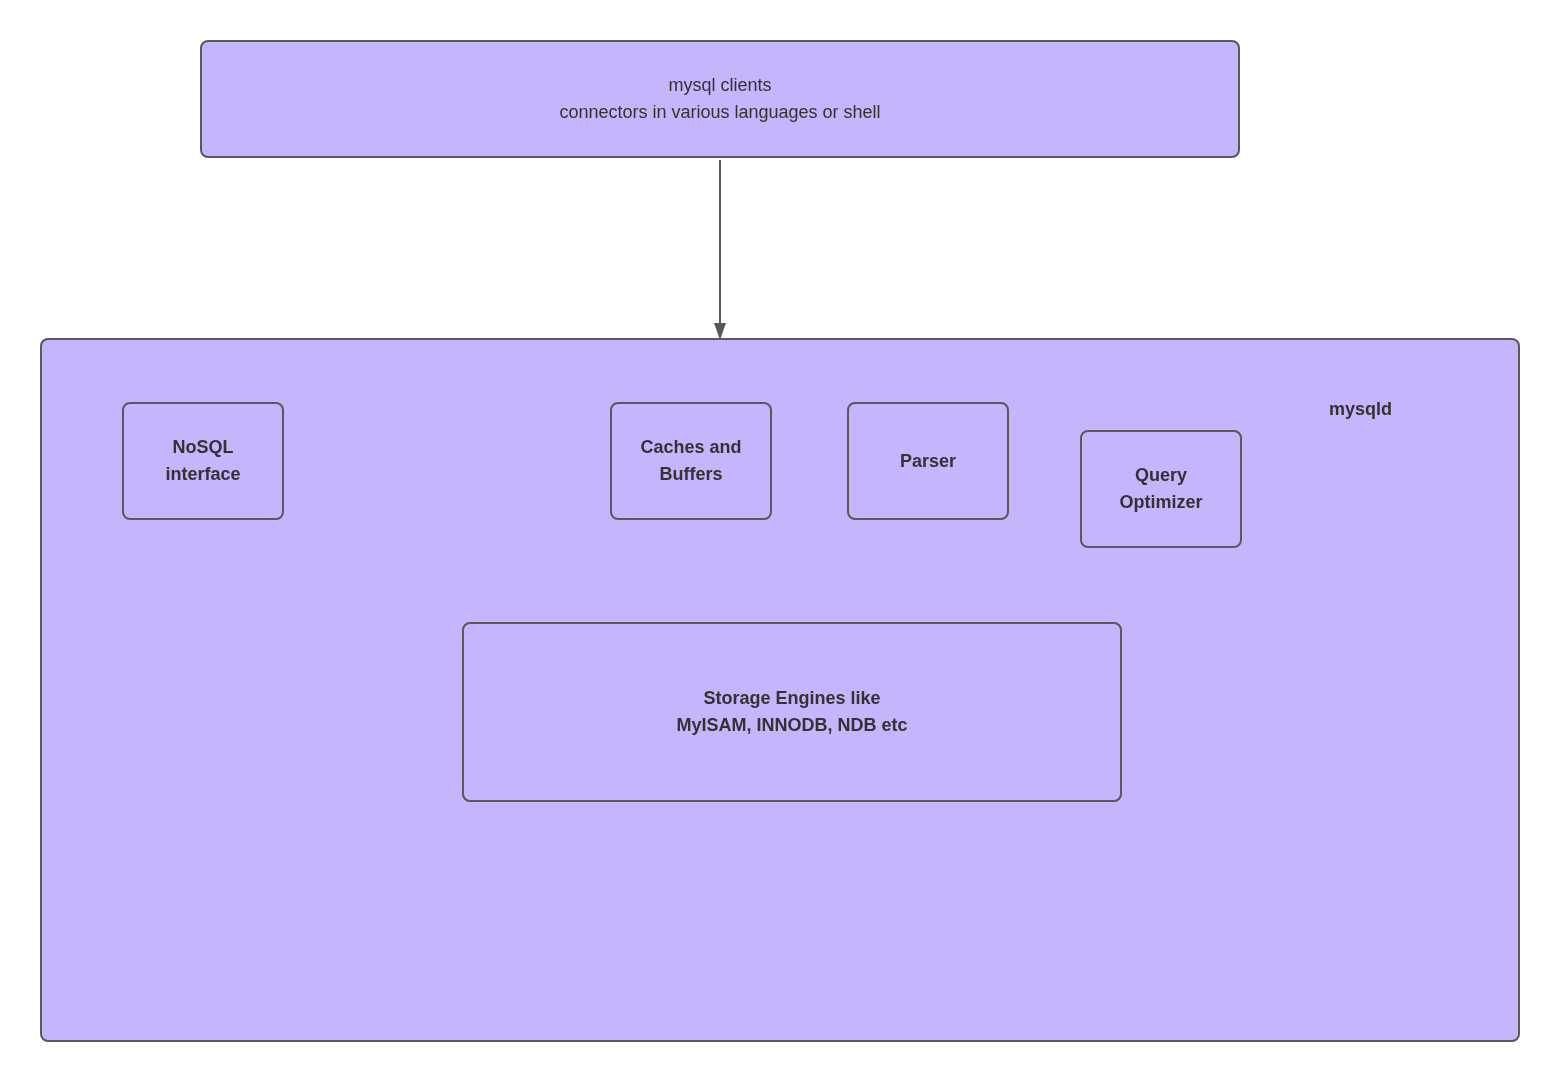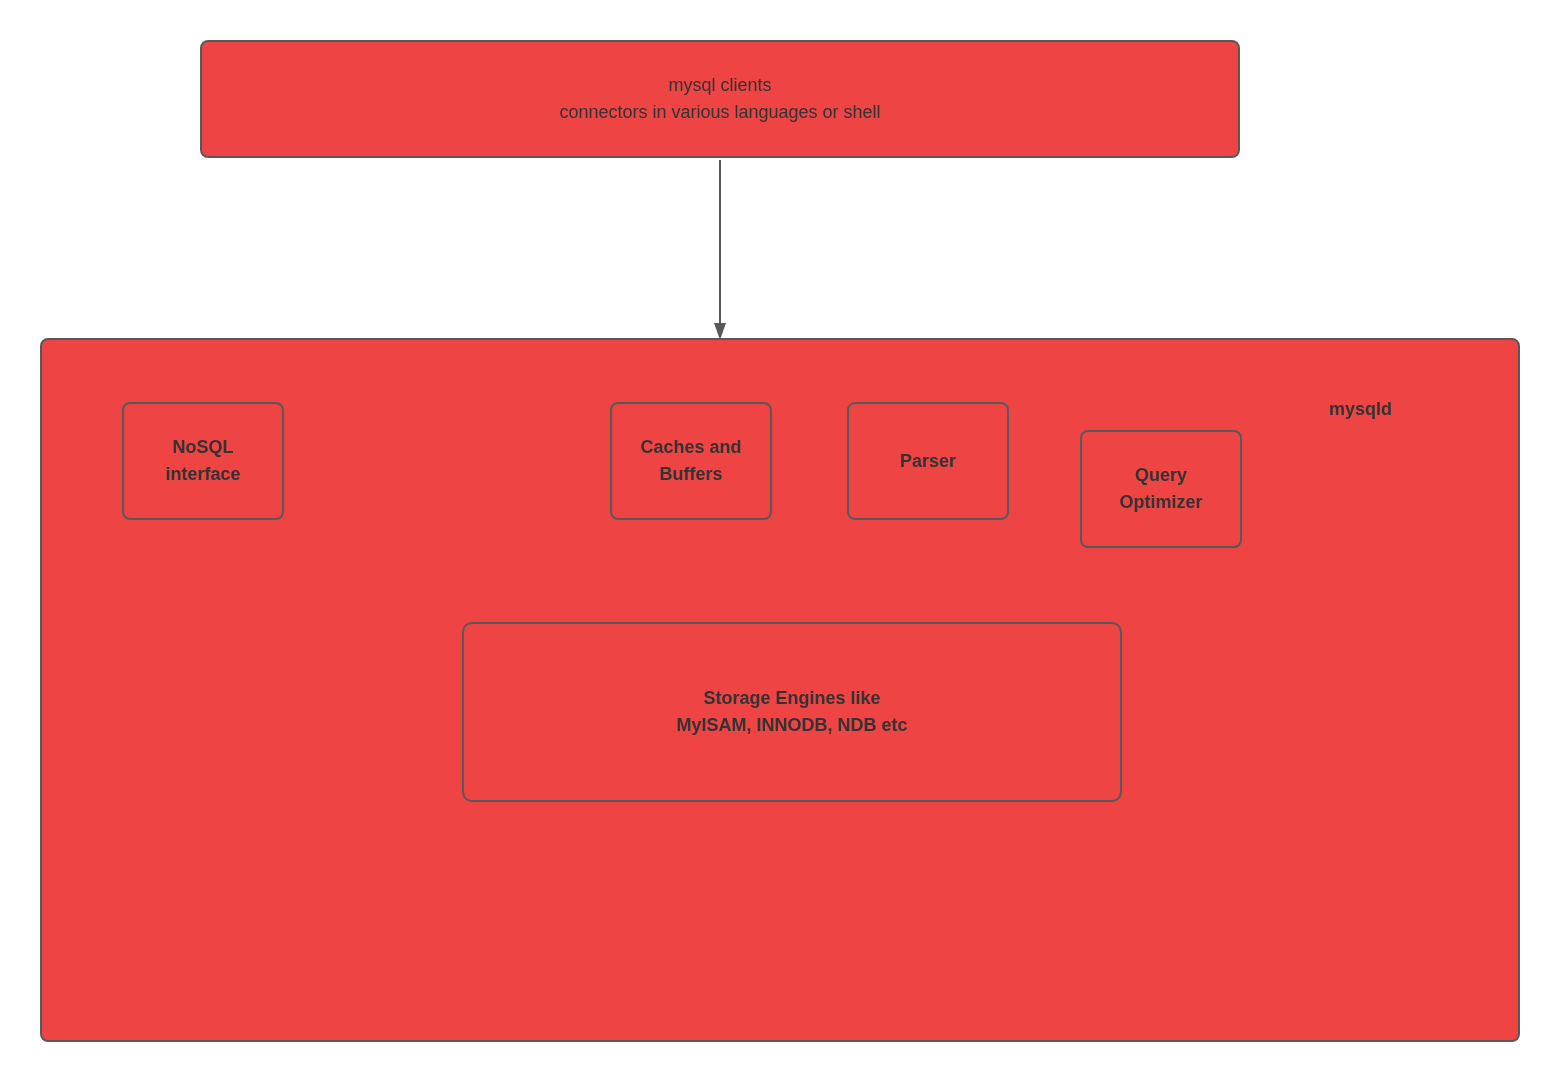--- a/index.html
+++ b/index.html
@@ -14,21 +14,21 @@
     background: #ffffff;
     font-family: "Liberation Sans", sans-serif;
     color: #333333;
     overflow: hidden;
   }
   .box {
     position: absolute;
     box-sizing: border-box;
     border: 2px solid #595959;
     border-radius: 8px;
-    background: #ef4444;
+    background: #c4b5fd;
     display: flex;
     align-items: center;
     justify-content: center;
     text-align: center;
   }
   .box-label {
     white-space: pre-line;
     font-size: 18px;
     line-height: 27px;
     color: #333333;
@@ -43,21 +43,21 @@
     font-size: 18px;
     line-height: 22px;
     color: #333333;
   }
   .small-box     { top: 62px; width: 162px; height: 118px; }
   .nosql-box     { left: 80px; }
   .sql-box       { left: 338px; }
   .caches-box    { left: 568px; }
   .parser-box    { left: 805px; }
   .optimizer-box { left: 1038px; margin-top: 28px; }
-  .storage-box   { left: 420px; top: 282px; width: 660px; height: 180px; border-radius: 10px; }
+  .storage-box   { left: 420px; top: 282px; width: 660px; height: 180px; }
   .filesystem-box{ left: 420px; top: 502px; width: 660px; height: 178px; }
   .down-arrow {
     position: absolute;
     left: 712px;
     top: 160px;
   }
   .down-arrow line    { stroke: #595959; stroke-width: 2px; }
   .down-arrow polygon { fill: #595959; }
 </style>
 </head>

